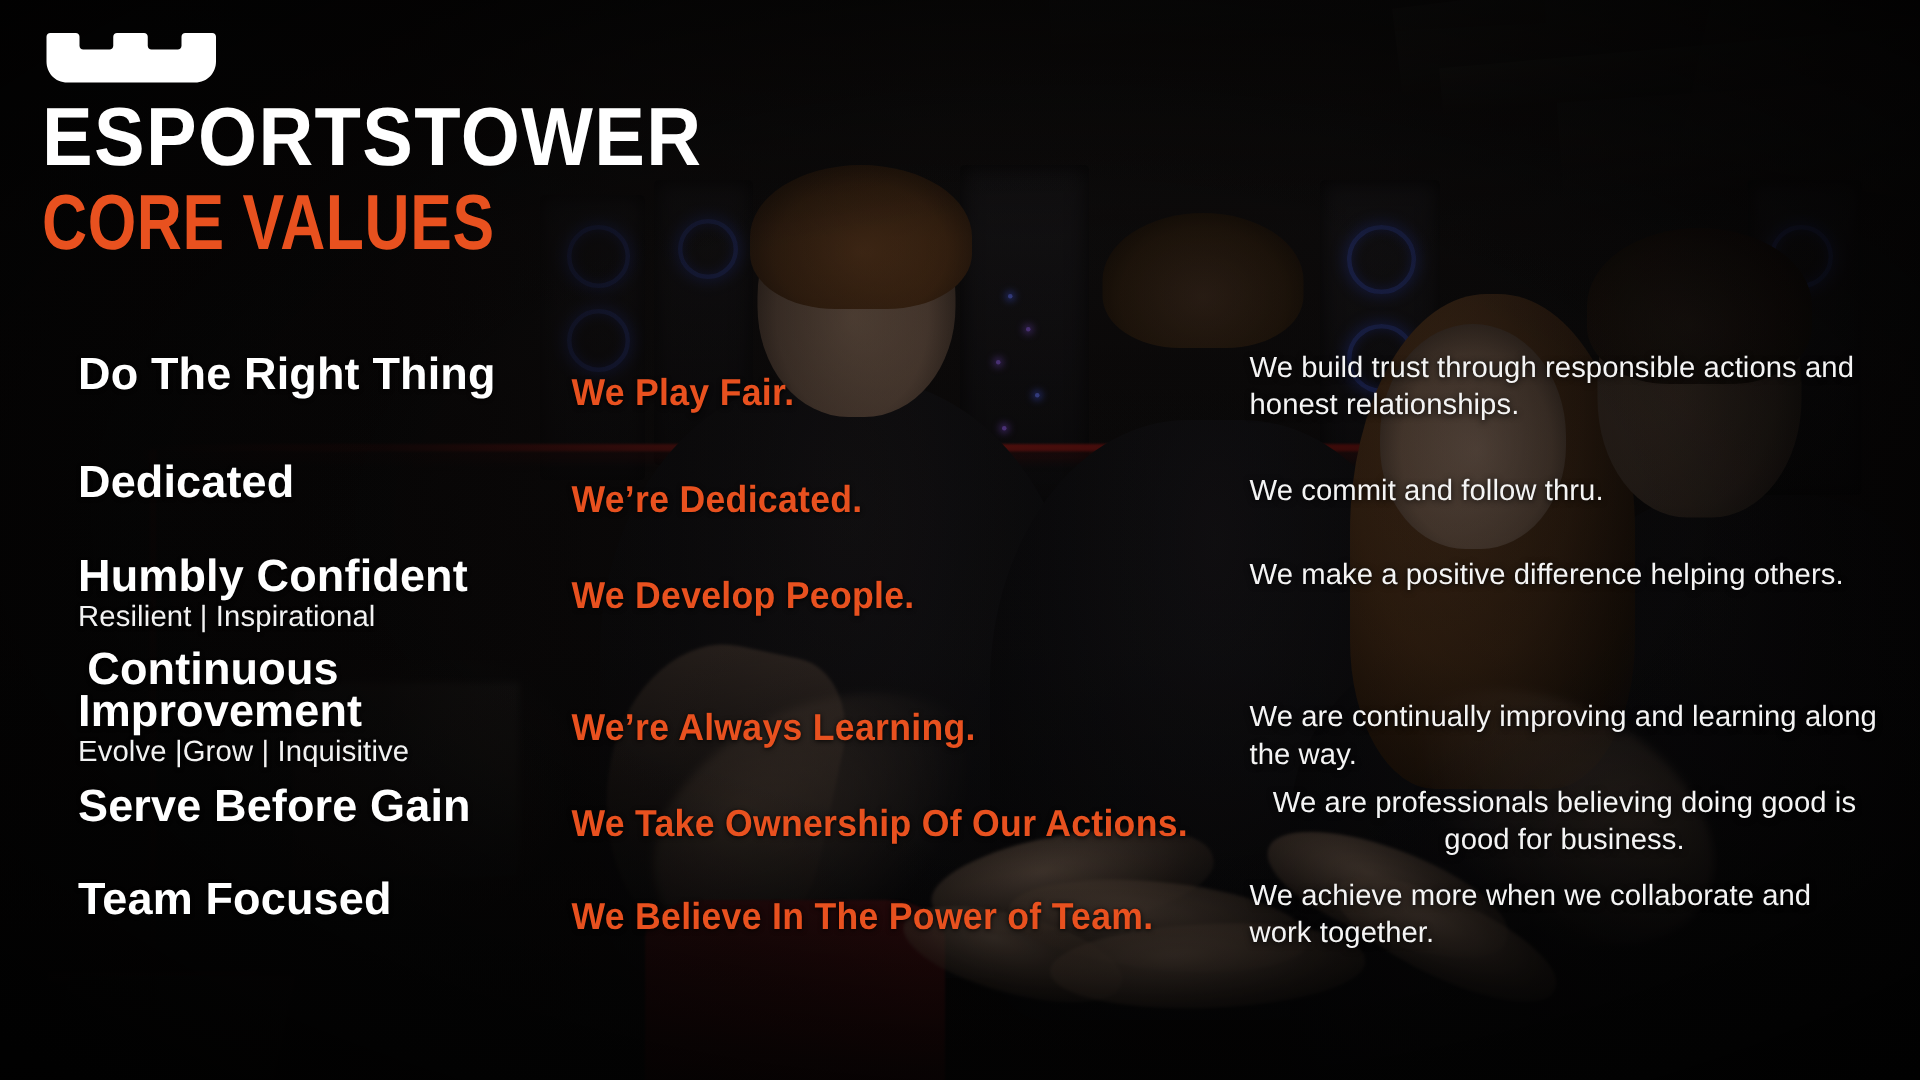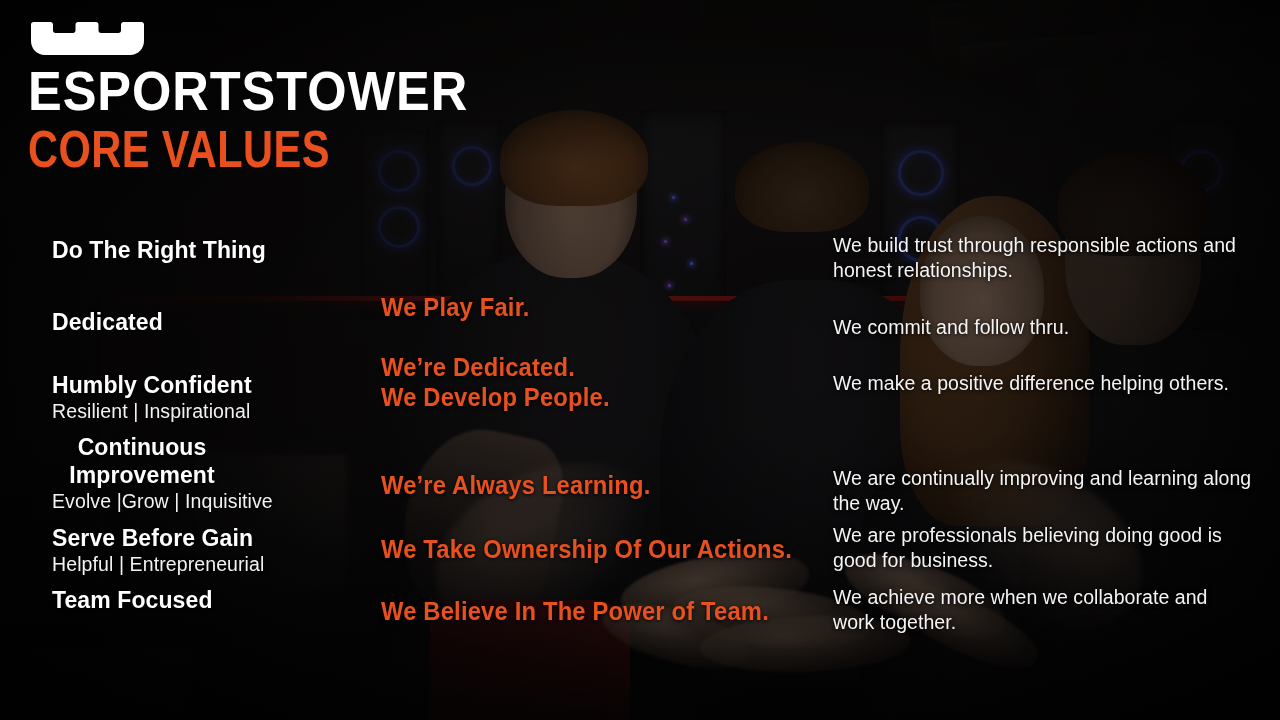--- a/index.html
+++ b/index.html
@@ -224,21 +224,21 @@
   .rows { position: absolute; left: 0; top: 236px; width: 1280px; }
   .row { position: absolute; left: 0; width: 1280px; }
 
   .col-a { position: absolute; left: 52px; width: 330px; }
   .col-b { position: absolute; left: 381px; width: 440px; }
   .col-c { position: absolute; left: 833px; width: 420px; }
 
   .v-title {
     color: #ffffff;
     font-weight: 700;
-    font-size: 23px;
+    font-size: 30px;
     line-height: 28px;
     letter-spacing: .1px;
     margin: 0;
     text-shadow: 0 1px 3px rgba(0,0,0,.85);
   }
   .v-sub {
     color: #f2f2f2;
     font-weight: 400;
     font-size: 19.5px;
     line-height: 25px;
@@ -369,33 +369,33 @@
       <span class="logo-word">ESPORTSTOWER</span>
       <span class="logo-sub">CORE VALUES</span>
     </div>
 
     <div class="rows">
 
       <div class="row" style="top:0px;">
         <div class="col-a">
           <p class="v-title">Do The Right Thing</p>
         </div>
-        <div class="col-b" style="top:12px;margin-top:45px;">
+        <div class="col-b" style="top:12px;">
           <p class="v-slogan">We Play Fair.</p>
         </div>
         <div class="col-c" style="top:-3px;">
           <p class="v-desc">We build trust through responsible actions and honest relationships.</p>
         </div>
       </div>
 
       <div class="row" style="top:72px;">
         <div class="col-a">
           <p class="v-title">Dedicated</p>
         </div>
-        <div class="col-b" style="top:11px;margin-top:34px;">
+        <div class="col-b" style="top:11px;">
           <p class="v-slogan">We’re Dedicated.</p>
         </div>
         <div class="col-c" style="top:7px;">
           <p class="v-desc">We commit and follow thru.</p>
         </div>
       </div>
 
       <div class="row" style="top:135px;">
         <div class="col-a">
           <p class="v-title">Humbly Confident</p>
@@ -418,26 +418,25 @@
           <p class="v-slogan">We’re Always Learning.</p>
         </div>
         <div class="col-c" style="top:33px;">
           <p class="v-desc">We are continually improving and learning along the way.</p>
         </div>
       </div>
 
       <div class="row" style="top:288px;">
         <div class="col-a">
           <p class="v-title">Serve Before Gain</p>
-          <p class="v-sub">Helpful | Entrepreneurial</p>
         </div>
         <div class="col-b" style="top:11px;">
           <p class="v-slogan">We Take Ownership Of Our Actions.</p>
         </div>
-        <div class="col-c" style="top:-1px;">
+        <div class="col-c" style="top:-1px;text-align:center;">
           <p class="v-desc">We are professionals believing doing good is good for business.</p>
         </div>
       </div>
 
       <div class="row" style="top:350px;">
         <div class="col-a">
           <p class="v-title">Team Focused</p>
         </div>
         <div class="col-b" style="top:11px;">
           <p class="v-slogan">We Believe In The Power of Team.</p>

